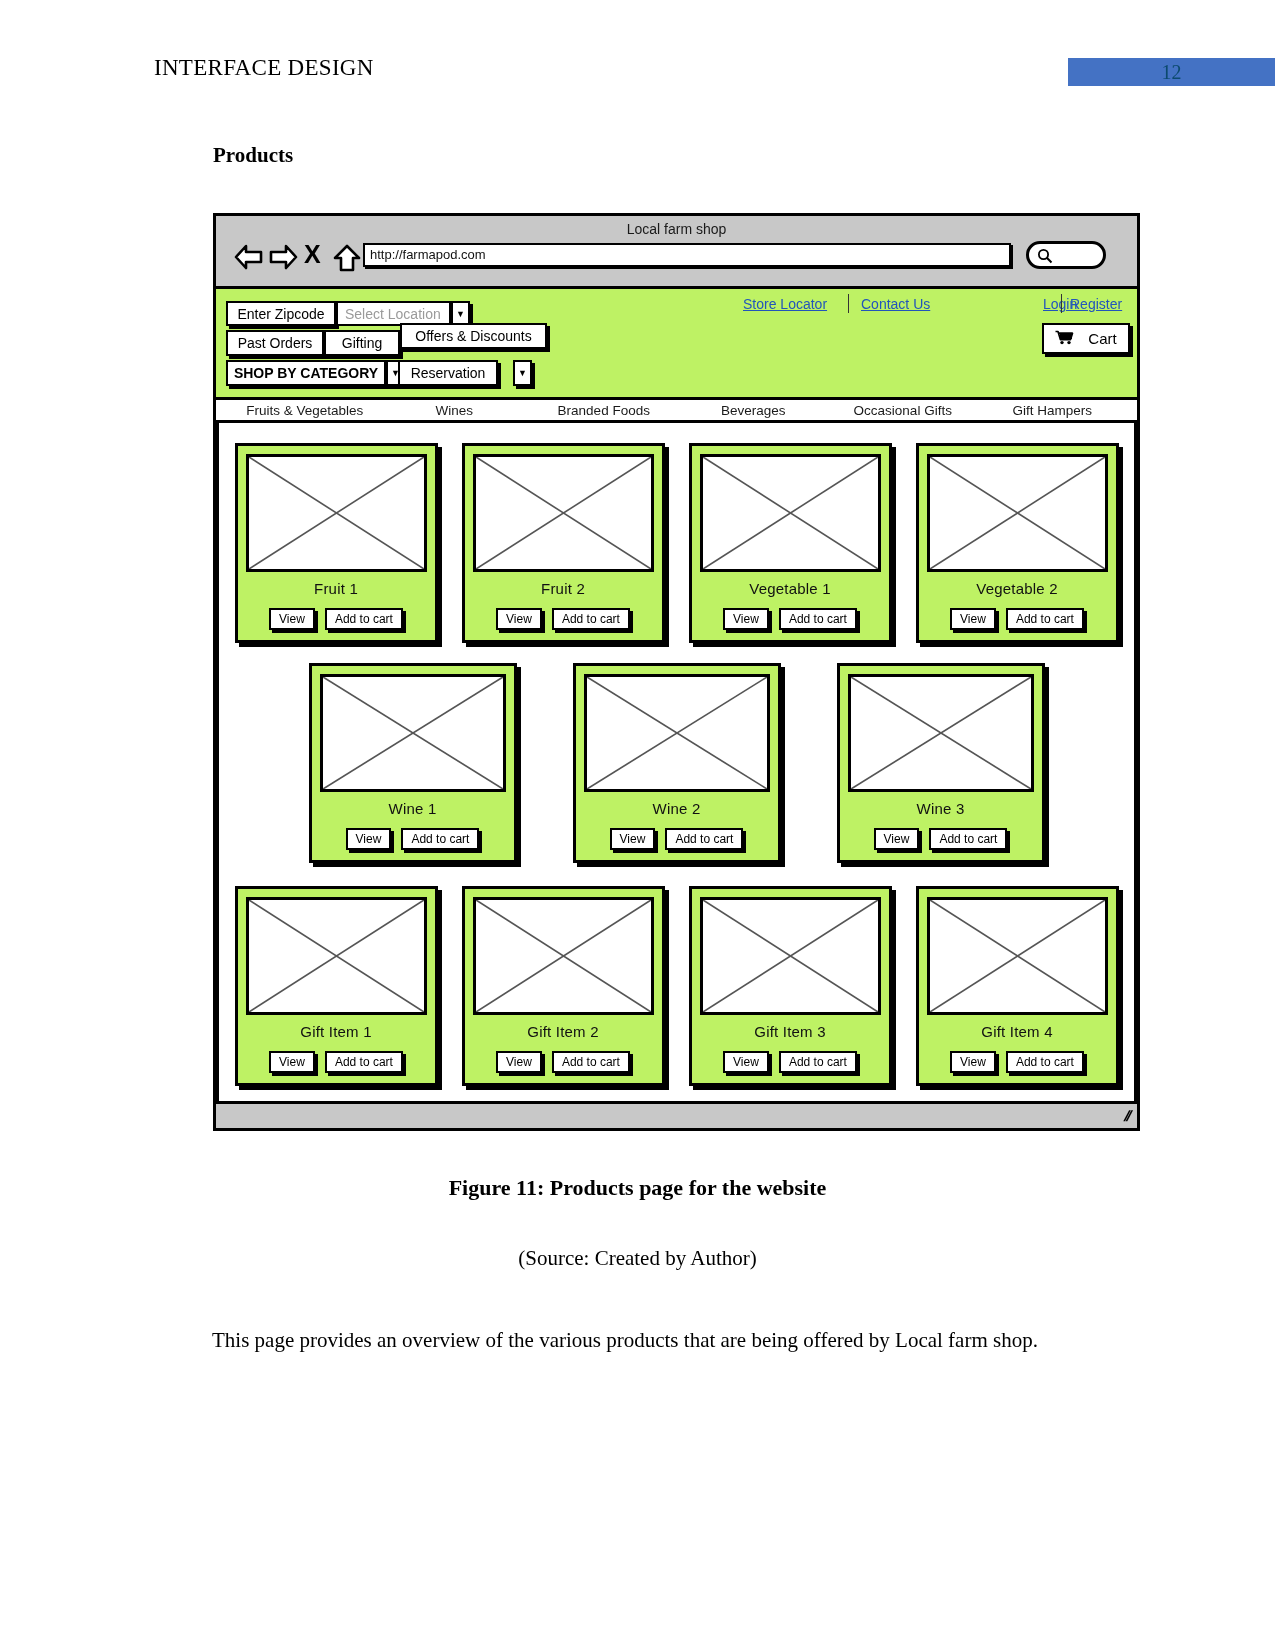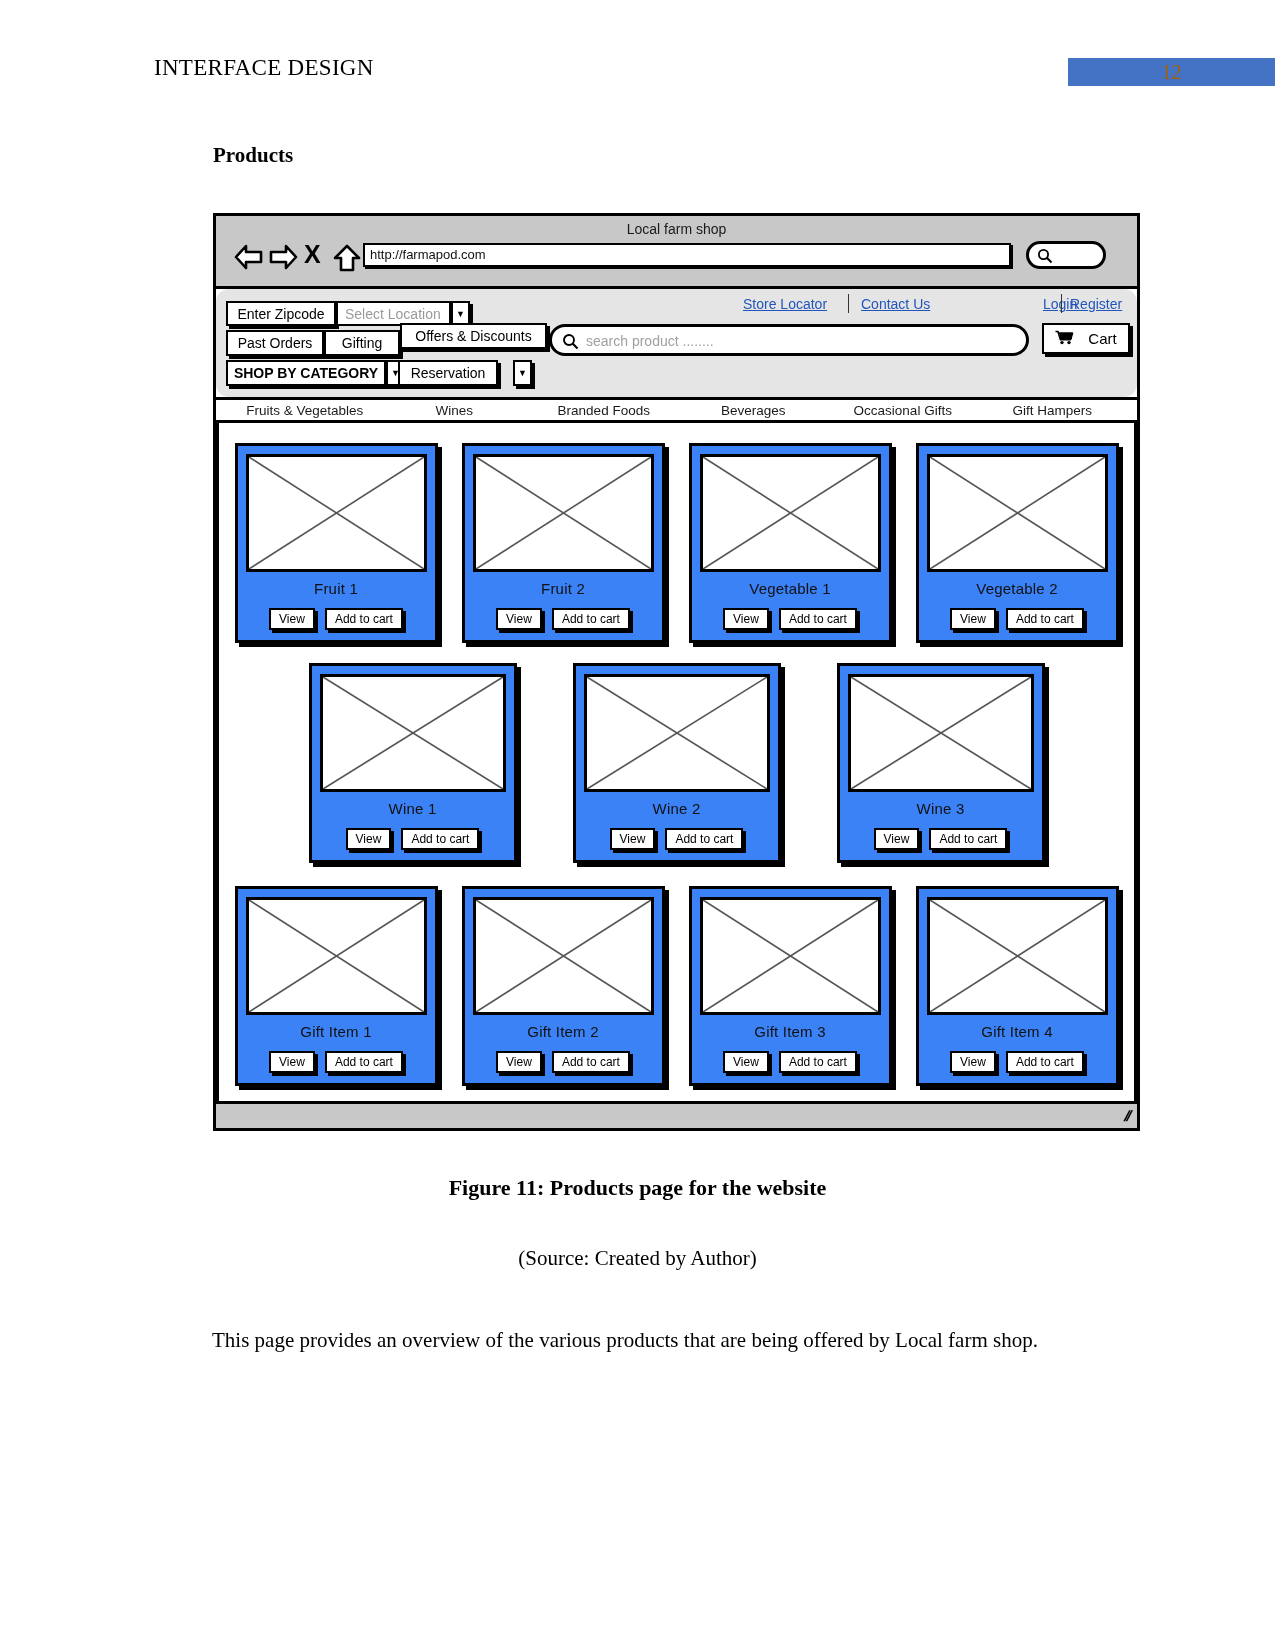--- a/index.html
+++ b/index.html
@@ -34,21 +34,21 @@
     right: 0; top: 58px;
     width: 207px; height: 28px;
     background: #4472C4;
   }
   #page-number-text {
     position: absolute;
     right: 0; top: 58px;
     width: 207px; height: 44px;
     line-height: 28px;
     text-align: center;
-    color: #a16207;
+    color: #0c4a6e;
     font-size: 20px;
     font-family: "Liberation Serif", serif;
   }
 
   
   #section-heading {
     position: absolute;
     left: 213px; top: 143px;
     font-size: 21px;
     font-weight: bold;
@@ -120,23 +120,22 @@
   }
   #browser-search-icon {
     position: absolute;
     left: 8px; top: 4px;
   }
 
   
   #site-header {
     position: relative;
     height: 108px;
-    background: #e5e5e5;
-    box-sizing: border-box;
-    border-radius: 13px;
+    background: #bef264;
+    box-sizing: border-box;
   }
 
   .wf-btn {
     position: absolute;
     border: 2px solid #000;
     background: #ffffff;
     box-shadow: 3px 3px 0 #000;
     box-sizing: border-box;
     font-family: "Liberation Sans", sans-serif;
     font-size: 14px;
@@ -266,21 +265,21 @@
     left: 0; right: 0;
     display: flex;
     justify-content: center;
   }
   #row-1 { top: 20px; }
   #row-2 { top: 240px; }
   #row-3 { top: 463px; }
 
   .product-card {
     border: 3px solid #000;
-    background: #3b82f6;
+    background: #bef264;
     box-shadow: 4px 4px 0 #000;
     box-sizing: border-box;
     padding: 8px 8px 10px 8px;
     display: flex;
     flex-direction: column;
     align-items: center;
   }
   .card-4 { width: 203px; margin: 0 12px; }
   .card-3 { width: 208px; margin: 0 28px; }
 
@@ -416,29 +415,20 @@
 
     <div class="wf-btn" id="past-orders">Past Orders</div>
     <div class="wf-btn" id="gifting">Gifting</div>
     <div class="wf-btn" id="offers-discounts">Offers &amp; Discounts</div>
 
     <div class="wf-btn" id="shop-by-category">SHOP BY CATEGORY</div>
     <div class="wf-drop" id="shop-by-category-drop">▼</div>
     <div class="wf-btn" id="reservation">Reservation</div>
     <div class="wf-drop" id="reservation-drop">▼</div>
 
-    <div id="product-search">
-      <span id="product-search-icon">
-        <svg width="17" height="17" viewBox="0 0 17 17">
-            <circle cx="7" cy="7" r="5" fill="none" stroke="#000" stroke-width="1.9"></circle>
-            <line x1="10.6" y1="10.6" x2="15.5" y2="15.5" stroke="#000" stroke-width="2.1"></line>
-          </svg>
-      </span>
-      <span id="product-search-placeholder">search product ........</span>
-    </div>
 
     <a class="header-link" id="link-store-locator">Store Locator</a>
     <span class="link-sep" id="sep-1"></span>
     <a class="header-link" id="link-contact-us">Contact Us</a>
     <a class="header-link" id="link-login">Login</a>
     <span class="link-sep" id="sep-2"></span>
     <a class="header-link" id="link-register">Register</a>
 
     <div class="wf-btn" id="cart-button">
       <span>

